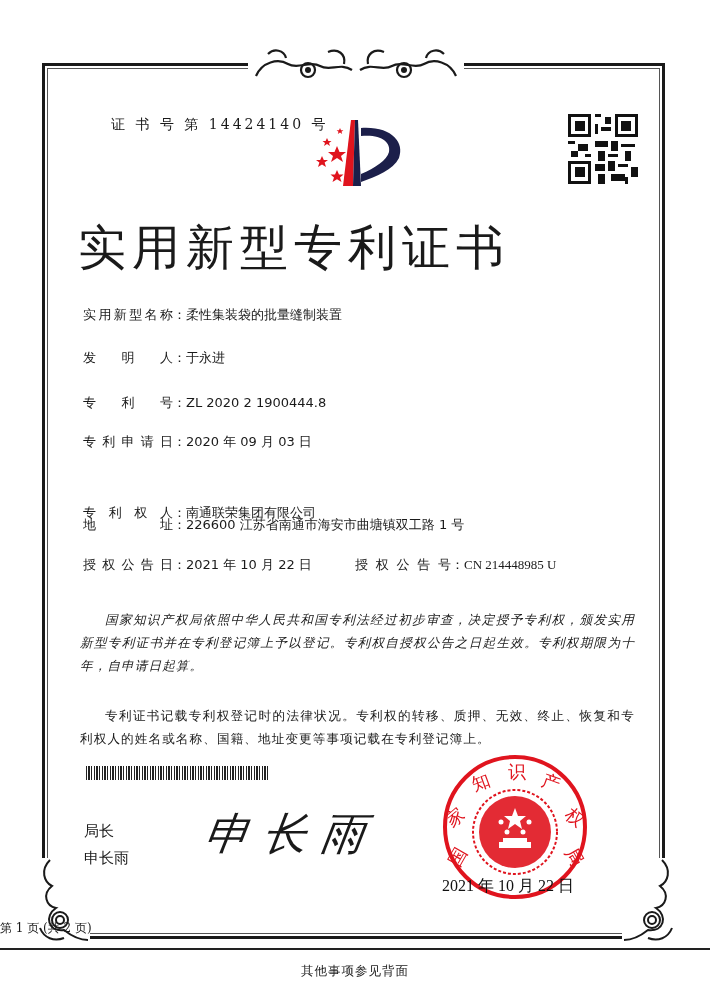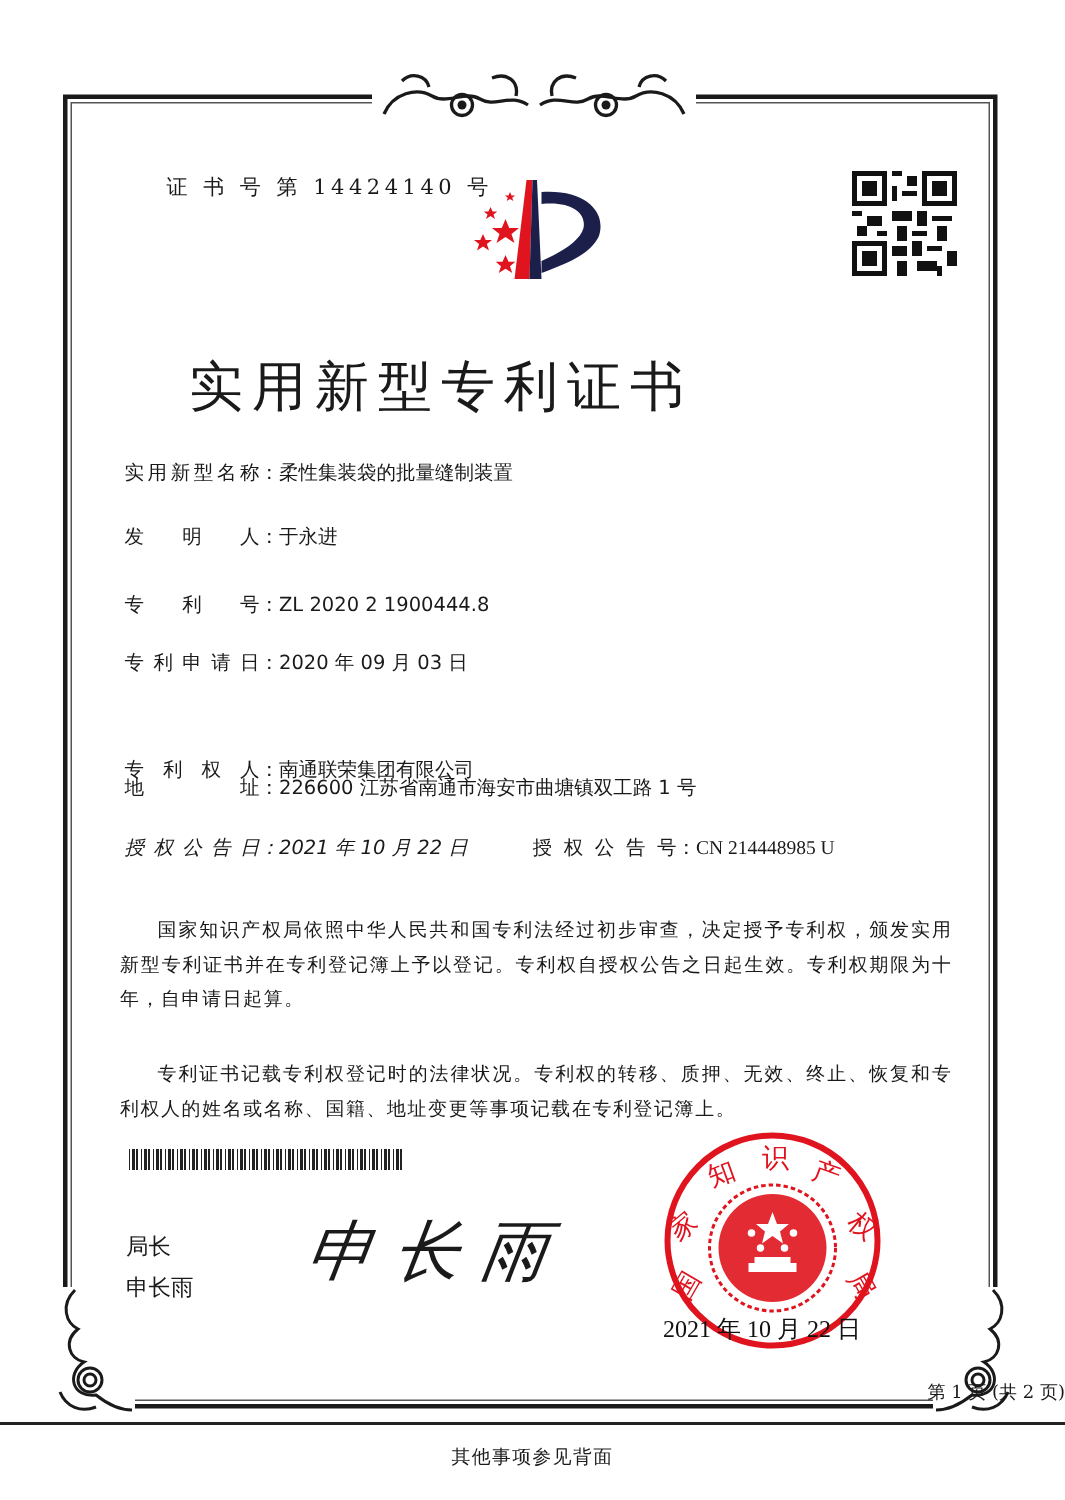--- a/index.html
+++ b/index.html
@@ -11,49 +11,49 @@
                  border:1px solid #555; box-sizing:border-box; }
   .top-ornament { position:absolute; left:248px; top:44px; width:216px; height:40px; background:#fff; }
   .corner { position:absolute; width:60px; height:90px; background:#fff; }
   .corner.bl { left:30px; top:858px; }
   .corner.br { left:622px; top:858px; }
   .bottom-line { position:absolute; left:0; top:948px; width:710px; height:2px; background:#222; }
 
   .cert-no { position:absolute; left:68px; top:116px; font-size:14px; letter-spacing:3px;margin-left:43px; }
   .logo { position:absolute; left:295px; top:108px; width:115px; height:80px; }
   .qr { position:absolute; left:568px; top:114px; width:70px; height:70px; }
-  .title { position:absolute; left:0; width:588px; top:234px; text-align:center;
-           font-size:36px; letter-spacing:6px; font-family:"DejaVu Sans", "Liberation Sans", sans-serif; }
+  .title { position:absolute; left:0; width:588px; top:216px; text-align:center;
+           font-size:48px; letter-spacing:6px; font-family:"DejaVu Sans", "Liberation Sans", sans-serif; }
 
   .field { position:absolute; left:83px; font-size:13px; white-space:nowrap;
            font-family:"DejaVu Sans", "Liberation Sans", sans-serif; }
   .field .lbl { display:inline-block; width:90px; text-align-last:justify; }
   .field .val { display:inline-block; }
   .f1 { top:306px; } .f2 { top:349px; } .f3 { top:394px; } .f4 { top:433px; }
-  .f5 { top:457px;margin-top:47px; } .f6 { top:516px; } .f7 { top:556px;font-style:italic; }
+  .f5 { top:457px;margin-top:47px; } .f6 { top:516px; } .f7 { top:556px; }
   .f7b { position:absolute; left:355px; top:556px; font-size:13px; white-space:nowrap;
          font-family:Liberation Serif, serif; }
   .f7b .lbl { display:inline-block; width:96px; text-align-last:justify; }
 
   .para { position:absolute; left:80px; width:555px; font-size:12.6px; line-height:23px;
           text-indent:25px; letter-spacing:1.1px; text-align:justify; }
-  .p1 { top:595px; } .p2 { top:691px; }
+  .p1 { top:595px;font-style:italic; } .p2 { top:691px; }
 
   .barcode { position:absolute; left:86px; top:766px; width:183px; height:14px;
     background: repeating-linear-gradient(90deg, #222 0 1px, #fff 1px 2px, #222 2px 4px, #fff 4px 5px, #222 5px 6px, #fff 6px 8px); }
   .director-title { position:absolute; left:84px; top:822px; font-size:15px;
                     font-family:"DejaVu Sans", "Liberation Sans", sans-serif; }
   .director-name { position:absolute; left:84px; top:849px; font-size:15px;
                    font-family:"DejaVu Sans", "Liberation Sans", sans-serif; }
   .signature { position:absolute; left:205px; top:805px; font-size:44px; font-style:italic;
                font-family:"DejaVu Serif", serif; letter-spacing:14px; transform:skewX(-8deg); }
   .seal { position:absolute; left:435px; top:752px; width:160px; height:150px; }
   .seal-date { position:absolute; left:442px; top:876px; font-size:16px;
                font-family:"Liberation Serif", serif; color:#111; }
-  .page-no { position:absolute; left:0; width:710px; top:920px; text-align:right; font-size:12px; }
+  .page-no { position:absolute; left:0; width:710px; top:920px; text-align:left; font-size:12px; }
   .footer-note { position:absolute; left:0; width:710px; top:963px; text-align:center; font-size:12.5px; letter-spacing:1px; }
 </style>
 </head>
 <body>
 
 <div class="frame-outer"></div>
 <div class="frame-inner"></div>
 
 <svg class="top-ornament" viewBox="0 0 216 40">
   <g fill="none" stroke="#1a1a1a" stroke-width="2.2">

